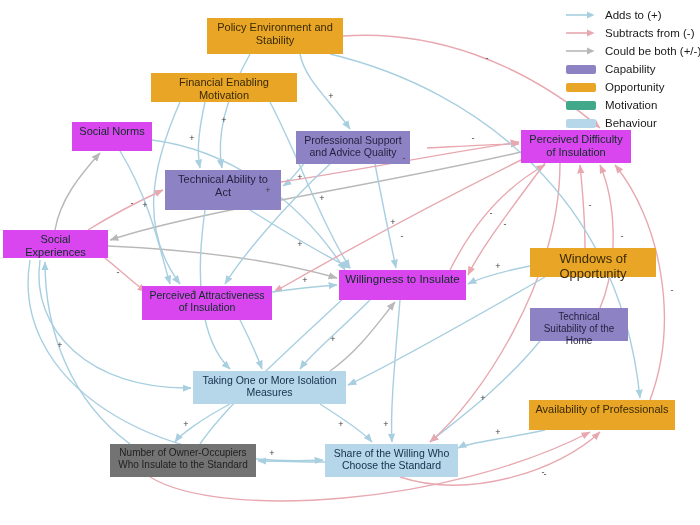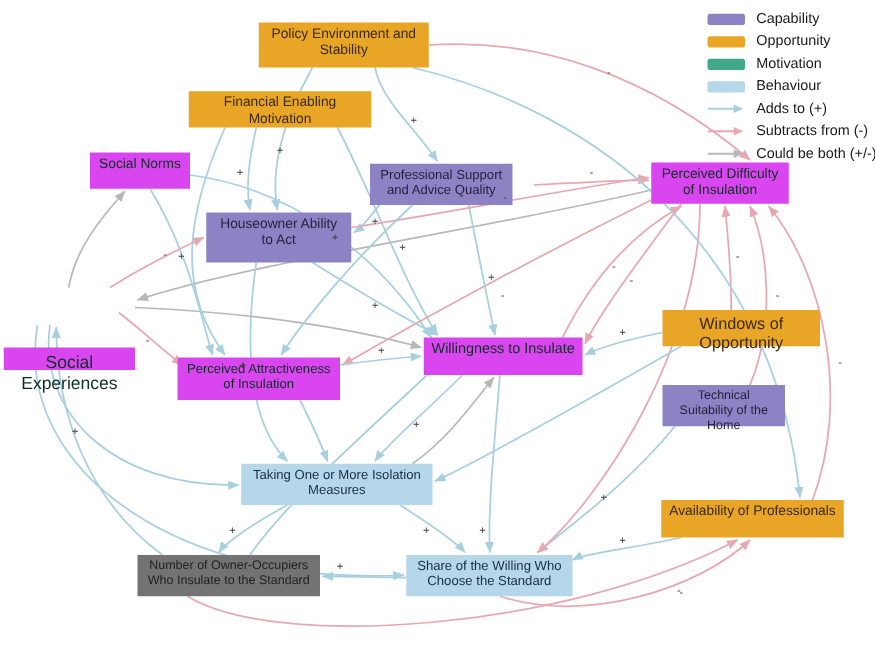--- a/index.html
+++ b/index.html
@@ -112,23 +112,23 @@
       <div class="node n-mot" style="left: 72px; top: 122px; width: 80px; height: 29px; font-size: 11px;">
         <span>Social Norms</span>
       </div>
       <div class="node n-cap" style="left: 296px; top: 131px; width: 114px; height: 33px; font-size: 10.5px;">
         <span>Professional Support and Advice Quality</span>
       </div>
       <div class="node n-mot" style="left: 521px; top: 130px; width: 110px; height: 33px; font-size: 11px;">
         <span>Perceived Difficulty of Insulation</span>
       </div>
       <div class="node n-cap" style="left: 165px; top: 170px; width: 116px; height: 40px; font-size: 11px;">
-        <span>Houseowner Ability to Act</span>
-      </div>
-      <div class="node n-mot" style="left: 3px; top: 230px; width: 105px; height: 18px; font-size: 14px; margin-top: 48px;">
+        <span>Technical Ability to Act</span>
+      </div>
+      <div class="node n-mot" style="left: 3px; top: 230px; width: 105px; height: 28px; font-size: 11px;">
         <span>Social Experiences</span>
       </div>
       <div class="node n-opp" style="left: 530px; top: 248px; width: 126px; height: 29px; font-size: 13px;">
         <span>Windows of Opportunity</span>
       </div>
       <div class="node n-mot" style="left: 339px; top: 270px; width: 127px; height: 30px; font-size: 11.5px;">
         <span>Willingness to Insulate</span>
       </div>
       <div class="node n-mot" style="left: 142px; top: 286px; width: 130px; height: 34px; font-size: 10.5px;">
         <span>Perceived Attractiveness of Insulation</span>
@@ -179,38 +179,20 @@
       <div class="sign" style="left: 498px; top: 432px;">+</div>
       <div class="sign" style="left: 186px; top: 424px;">+</div>
       <div class="sign" style="left: 341px; top: 424px;">+</div>
       <div class="sign" style="left: 272px; top: 453px;">+</div>
       <div class="sign" style="left: 60px; top: 345px;">+</div>
       <div class="sign" style="left: 543px; top: 472px;">-</div>
       <div class="sign" style="left: 545px; top: 474px;">-</div>
     </div>
 
   <div class="legend">
-    <div id="legend-cats">
-        <div class="lg-row">
-          <div class="lg-sw" style="background: rgb(141, 131, 196);"></div>
-          <div class="lg-txt">Capability</div>
-        </div>
-        <div class="lg-row">
-          <div class="lg-sw" style="background: rgb(232, 165, 38);"></div>
-          <div class="lg-txt">Opportunity</div>
-        </div>
-        <div class="lg-row">
-          <div class="lg-sw" style="background: rgb(65, 169, 138);"></div>
-          <div class="lg-txt">Motivation</div>
-        </div>
-        <div class="lg-row">
-          <div class="lg-sw" style="background: rgb(182, 214, 234);"></div>
-          <div class="lg-txt">Behaviour</div>
-        </div>
-      </div>
     <div id="legend-rels">
         <div class="lg-row">
           <div class="lg-line">
             <svg width="30" height="10" viewBox="0 0 30 10">
               <path d="M0,5 L22,5" stroke="#a8cfe0" stroke-width="1.6" fill="none"></path>
               <path d="M21,1.6 L28.5,5 L21,8.4 z" fill="#a8cfe0"></path>
             </svg>
           </div>
           <div class="lg-txt">Adds to (+)</div>
         </div>
@@ -226,15 +208,33 @@
         <div class="lg-row">
           <div class="lg-line">
             <svg width="30" height="10" viewBox="0 0 30 10">
               <path d="M0,5 L22,5" stroke="#b8b8b8" stroke-width="1.6" fill="none"></path>
               <path d="M21,1.6 L28.5,5 L21,8.4 z" fill="#b8b8b8"></path>
             </svg>
           </div>
           <div class="lg-txt">Could be both (+/-)</div>
         </div>
       </div>
+    <div id="legend-cats">
+        <div class="lg-row">
+          <div class="lg-sw" style="background: rgb(141, 131, 196);"></div>
+          <div class="lg-txt">Capability</div>
+        </div>
+        <div class="lg-row">
+          <div class="lg-sw" style="background: rgb(232, 165, 38);"></div>
+          <div class="lg-txt">Opportunity</div>
+        </div>
+        <div class="lg-row">
+          <div class="lg-sw" style="background: rgb(65, 169, 138);"></div>
+          <div class="lg-txt">Motivation</div>
+        </div>
+        <div class="lg-row">
+          <div class="lg-sw" style="background: rgb(182, 214, 234);"></div>
+          <div class="lg-txt">Behaviour</div>
+        </div>
+      </div>
   </div>
 
 </div>
 
 </body></html>

